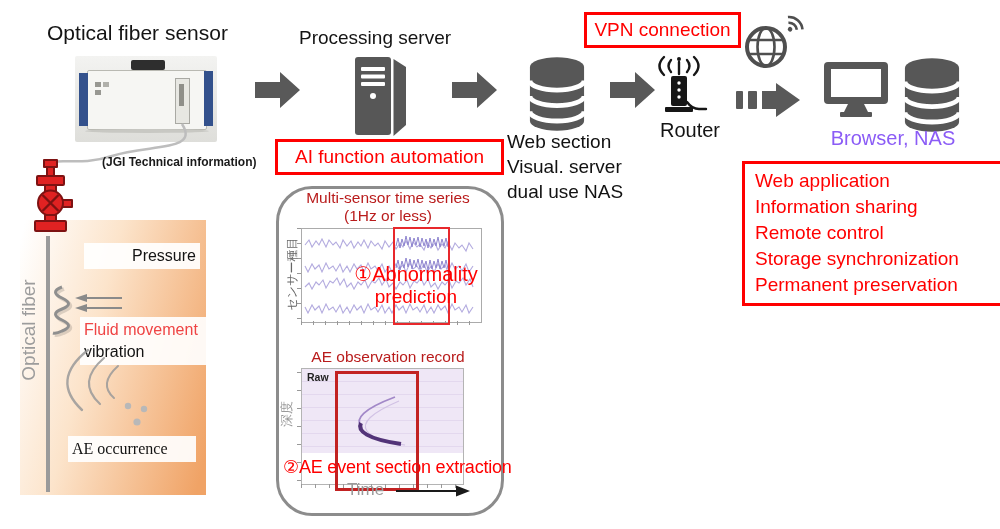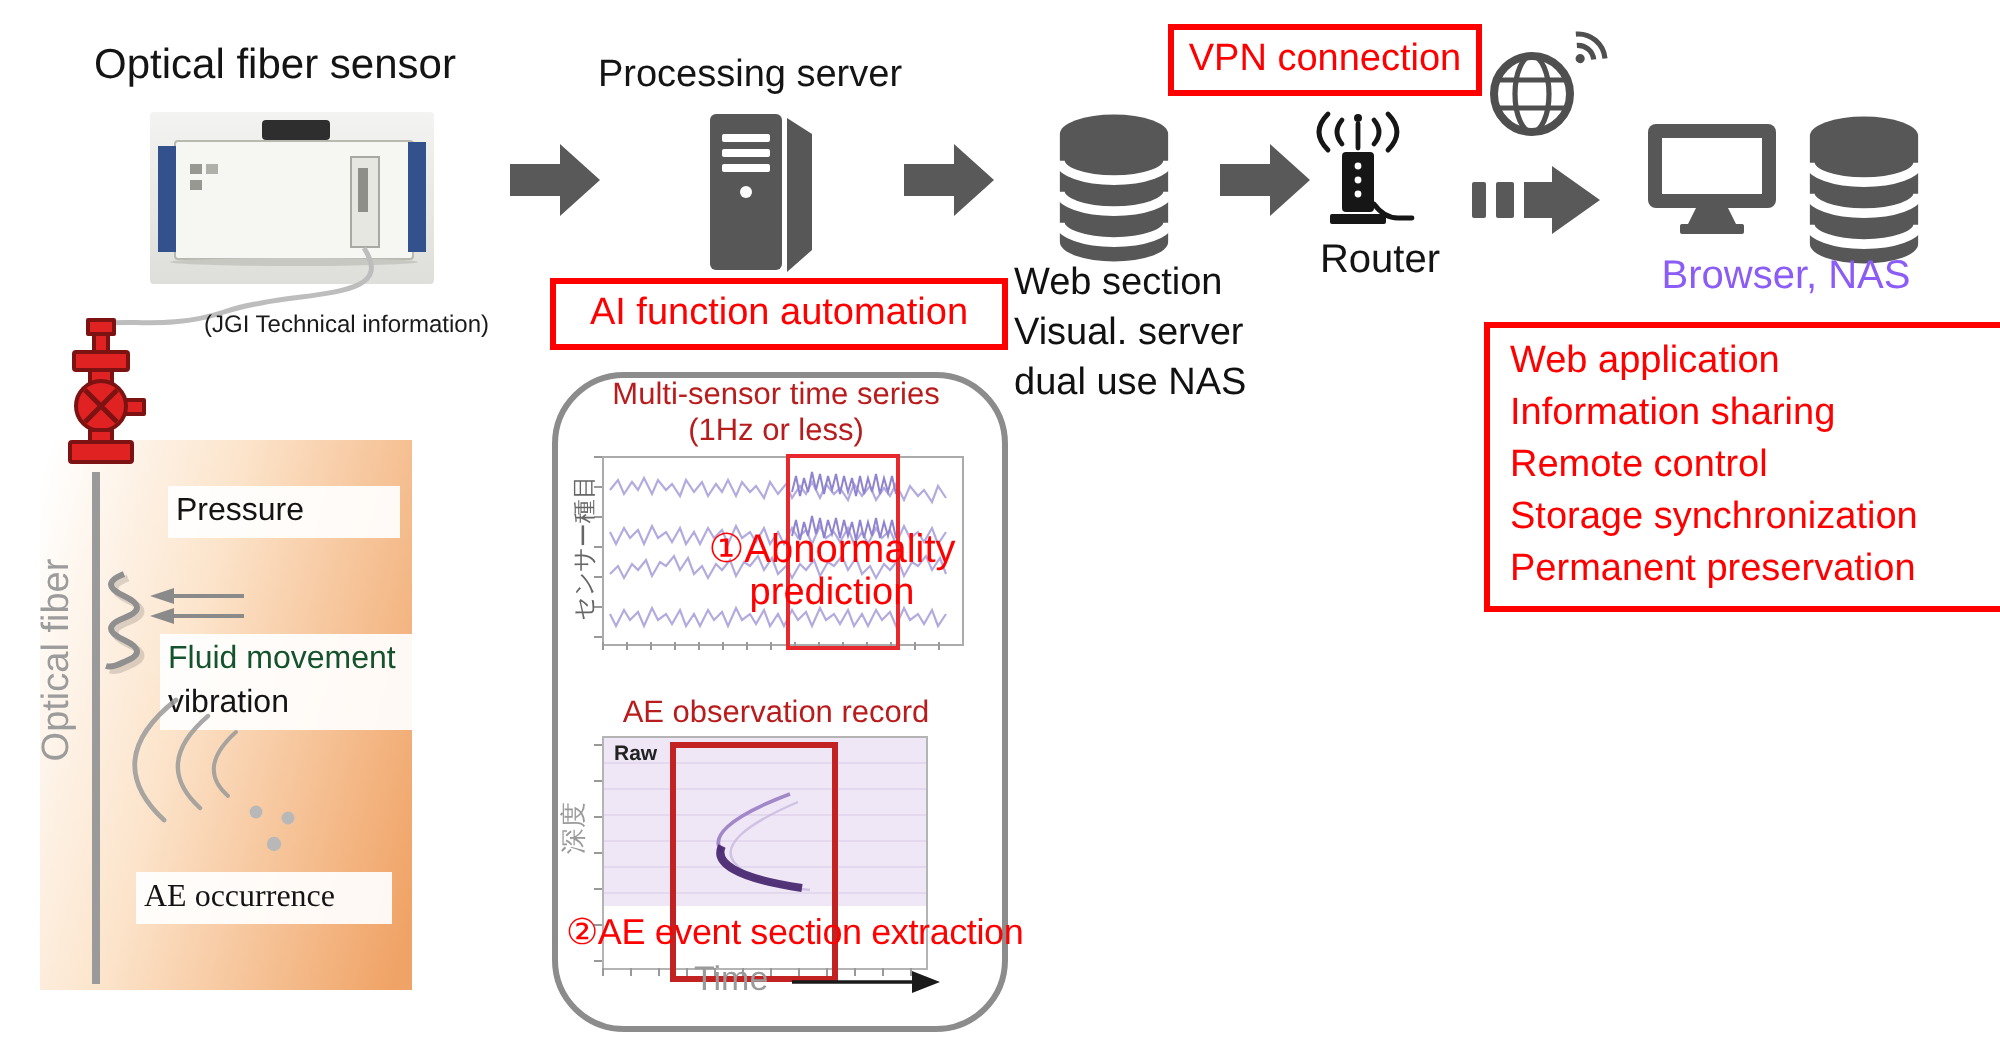--- a/index.html
+++ b/index.html
@@ -33,21 +33,21 @@
     <div class="abs" style="left:28px;top:26px;width:6px;height:5px;background:#b0b0aa;"></div>
     <div class="abs" style="left:100px;top:22px;width:13px;height:44px;background:#e7e7e2;border:1px solid #a9a9a3;"></div>
     <div class="abs" style="left:104px;top:28px;width:5px;height:22px;background:#8f8f89;"></div>
     <div class="abs" style="left:10px;top:73px;width:124px;height:4px;background:#c8c8c3;border-radius:50%;"></div>
   </div>
 
   <svg class="abs" style="left:20px;top:118px;" width="200" height="80" viewBox="0 0 200 80">
     <path d="M162 6 C180 34 128 26 92 38 C56 50 30 36 26 50" stroke="#bdbdbd" stroke-width="2.5" fill="none"></path>
   </svg>
 
-  <div class="abs nw" style="left:102px;top:155px;font-size:12px;font-weight:normal;color:#1a1a1a;">(JGI Technical information)</div>
+  <div class="abs nw" style="left:102px;top:155px;font-size:12px;font-weight:bold;color:#1a1a1a;">(JGI Technical information)</div>
 
   <svg class="abs" style="left:255px;top:71px;" width="46" height="38" viewBox="0 0 46 38">
     <polygon points="0,11 25,11 25,1 45,19 25,37 25,27 0,27" fill="#595959"></polygon>
   </svg>
 
   <div class="abs blacktitle ctr nw" style="left:285px;top:27px;width:180px;font-size:19px;">Processing server</div>
 
   <svg class="abs" style="left:353px;top:55px;" width="60" height="84" viewBox="0 0 60 84">
     <rect x="2" y="2" width="36" height="78" rx="3" fill="#575757"></rect>
     <rect x="38" y="2" width="2.5" height="78" fill="#ffffff"></rect>
@@ -162,38 +162,38 @@
       <rect x="9" y="18" width="27" height="9" rx="1"></rect>
       <rect x="17" y="27" width="11" height="7"></rect>
       <rect x="34" y="42" width="10" height="7"></rect>
       <circle cx="22.5" cy="45" r="12.5"></circle>
       <rect x="17" y="57" width="11" height="6"></rect>
       <rect x="7" y="63" width="31" height="10" rx="1"></rect>
     </g>
     <path d="M14.5 37 L30.5 53 M30.5 37 L14.5 53" stroke="#7d1212" stroke-width="2.4"></path>
   </svg>
 
-  <div class="abs" style="left:84px;top:243px;width:108px;background:rgba(255,255,255,0.92);padding:2px 4px;">
+  <div class="abs" style="left:84px;top:243px;width:108px;background:rgba(255,255,255,0.92);padding:2px 4px;text-align:right;">
     <div class="nw" style="font-size:16px;line-height:22px;color:#141414;">Pressure</div>
   </div>
 
   <svg class="abs" style="left:44px;top:282px;" width="32" height="58" viewBox="0 0 32 58">
     <path d="M18 5 q-13 5 0 11 t0 11 t0 11 t0 11 q-6 3 -9 2" stroke="#00000022" stroke-width="3.5" fill="none" transform="translate(2,2)"></path>
     <path d="M18 5 q-13 5 0 11 t0 11 t0 11 t0 11 q-6 3 -9 2" stroke="#8f8f8f" stroke-width="3" fill="none"></path>
   </svg>
 
   <svg class="abs" style="left:72px;top:292px;" width="52" height="24" viewBox="0 0 52 24">
     <path d="M50 6 H14" stroke="#8a8a8a" stroke-width="2"></path>
     <polygon points="3,6 15,2 15,10" fill="#8a8a8a"></polygon>
     <path d="M50 16 H14" stroke="#8a8a8a" stroke-width="2"></path>
     <polygon points="3,16 15,12 15,20" fill="#8a8a8a"></polygon>
   </svg>
 
   <div class="abs" style="left:80px;top:317px;width:126px;background:rgba(255,255,255,0.92);padding:2px 4px;">
-    <div class="nw" style="font-size:16px;line-height:22px;color:#14532d;">Fluid movement</div>
+    <div class="nw" style="font-size:16px;line-height:22px;color:#ef4444;">Fluid movement</div>
     <div class="nw" style="font-size:16px;line-height:22px;color:#141414;">vibration</div>
   </div>
 
   <svg class="abs" style="left:58px;top:348px;" width="84" height="64" viewBox="0 0 84 64">
     <g stroke="#9a9a9a" fill="none" stroke-linecap="round" opacity="0.85">
       <path d="M30 2 Q-8 32 24 62" stroke-width="2.4"></path>
       <path d="M46 10 Q18 34 42 56" stroke-width="2.2"></path>
       <path d="M60 18 Q40 36 56 50" stroke-width="2"></path>
     </g>
   </svg>

